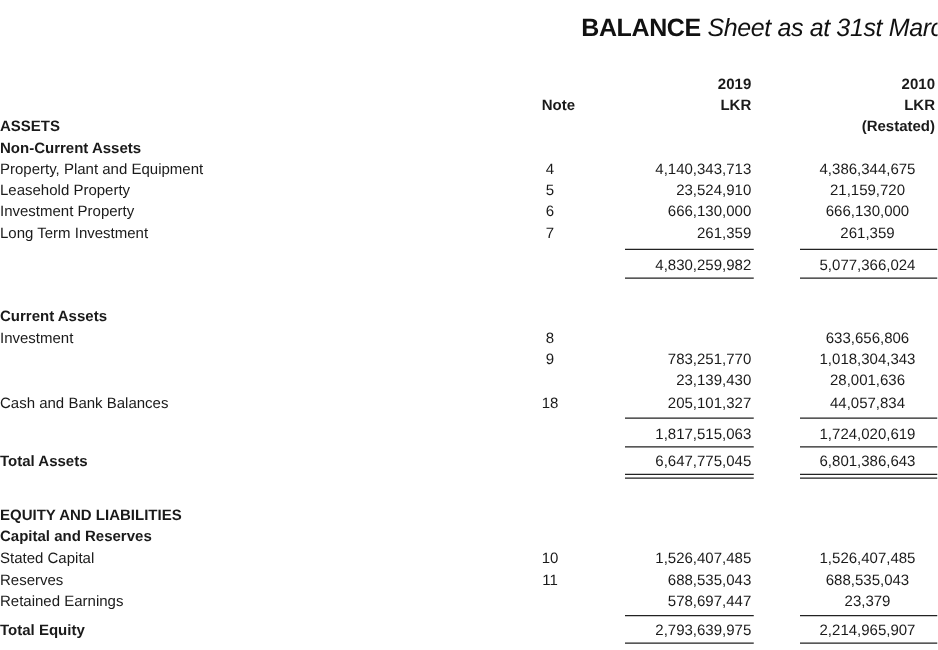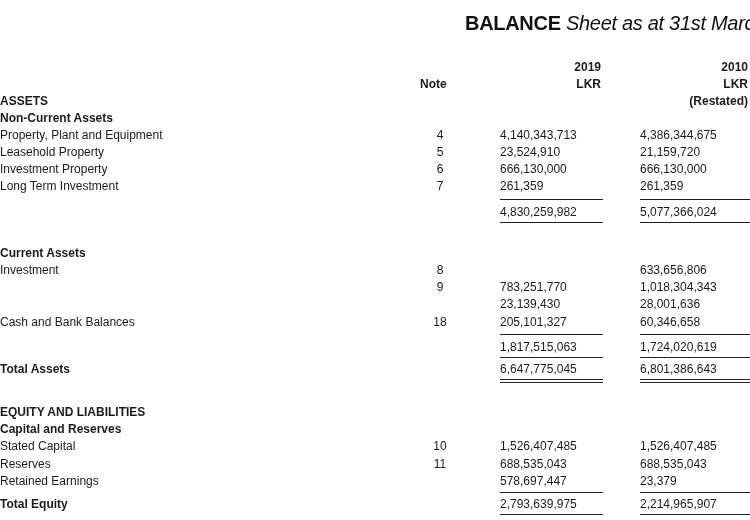--- a/index.html
+++ b/index.html
@@ -10,30 +10,30 @@
   }
   .title {
     position: absolute; left: 418px; top: 10px; white-space: nowrap;
     font-size: 20px; line-height: 26px; color: #111;
     font-family: "Liberation Sans", sans-serif; letter-spacing: -0.3px;
   }
   .title .bold { font-weight: bold; margin-left: 47px; }
   .title .ital { font-style: italic; }
 
   .hdr { position: absolute; font-weight: bold; font-size: 12px; line-height: 17px; font-family: "Liberation Sans", sans-serif; }
-  .hdr.note { left: 420px; top: 76px; width: 40px; text-align: left; }
+  .hdr.note { left: 420px; top: 76px; width: 40px; text-align: right; }
   .hdr.c2011 { left: 500px; top: 59px; width: 101px; text-align: right; }
   .hdr.c2010 { left: 640px; top: 59px; width: 108px; text-align: right; }
 
   .row { position: absolute; left: 0; width: 722px; height: 17px; line-height: 17px; font-family: "Liberation Sans", sans-serif; font-size: 12px; }
   .row .label { position: absolute; left: 0; white-space: nowrap; }
   .row .label.bold { font-weight: bold; }
   .row .note { position: absolute; left: 420px; width: 40px; text-align: center; }
-  .row .v2011 { position: absolute; left: 500px; width: 101px; }
-  .row .v2010 { position: absolute; left: 640px; width: 108px; text-align: left; }
+  .row .v2011 { position: absolute; left: 500px; width: 101px; text-align: right; }
+  .row .v2010 { position: absolute; left: 640px; width: 108px; text-align: center; }
 
   .rule { position: absolute; height: 0; border-top: 1px solid #222; }
   .rule.c2011 { left: 500px; width: 103px; }
   .rule.c2010 { left: 640px; width: 110px; }
   .rule.double { height: 2px; border-top: 1px solid #222; border-bottom: 1px solid #222; }
 </style>
 </head>
 <body>
 
 <div class="title">
@@ -110,21 +110,21 @@
 </div>
 <div class="row" style="top:296px">
   <span class="note"></span>
   <span class="v2011">23,139,430</span>
   <span class="v2010">28,001,636</span>
 </div>
 <div class="row" style="top:314px">
   <span class="label">Cash and Bank Balances</span>
   <span class="note">18</span>
   <span class="v2011">205,101,327</span>
-  <span class="v2010">60,346,658</span>
+  <span class="v2010">44,057,834</span>
 </div>
 
 <div class="rule c2011" style="top:334px"></div>
 <div class="rule c2010" style="top:334px"></div>
 
 <div class="row" style="top:339px">
   <span class="v2011">1,817,515,063</span>
   <span class="v2010">1,724,020,619</span>
 </div>
 <div class="rule c2011" style="top:357px"></div>

